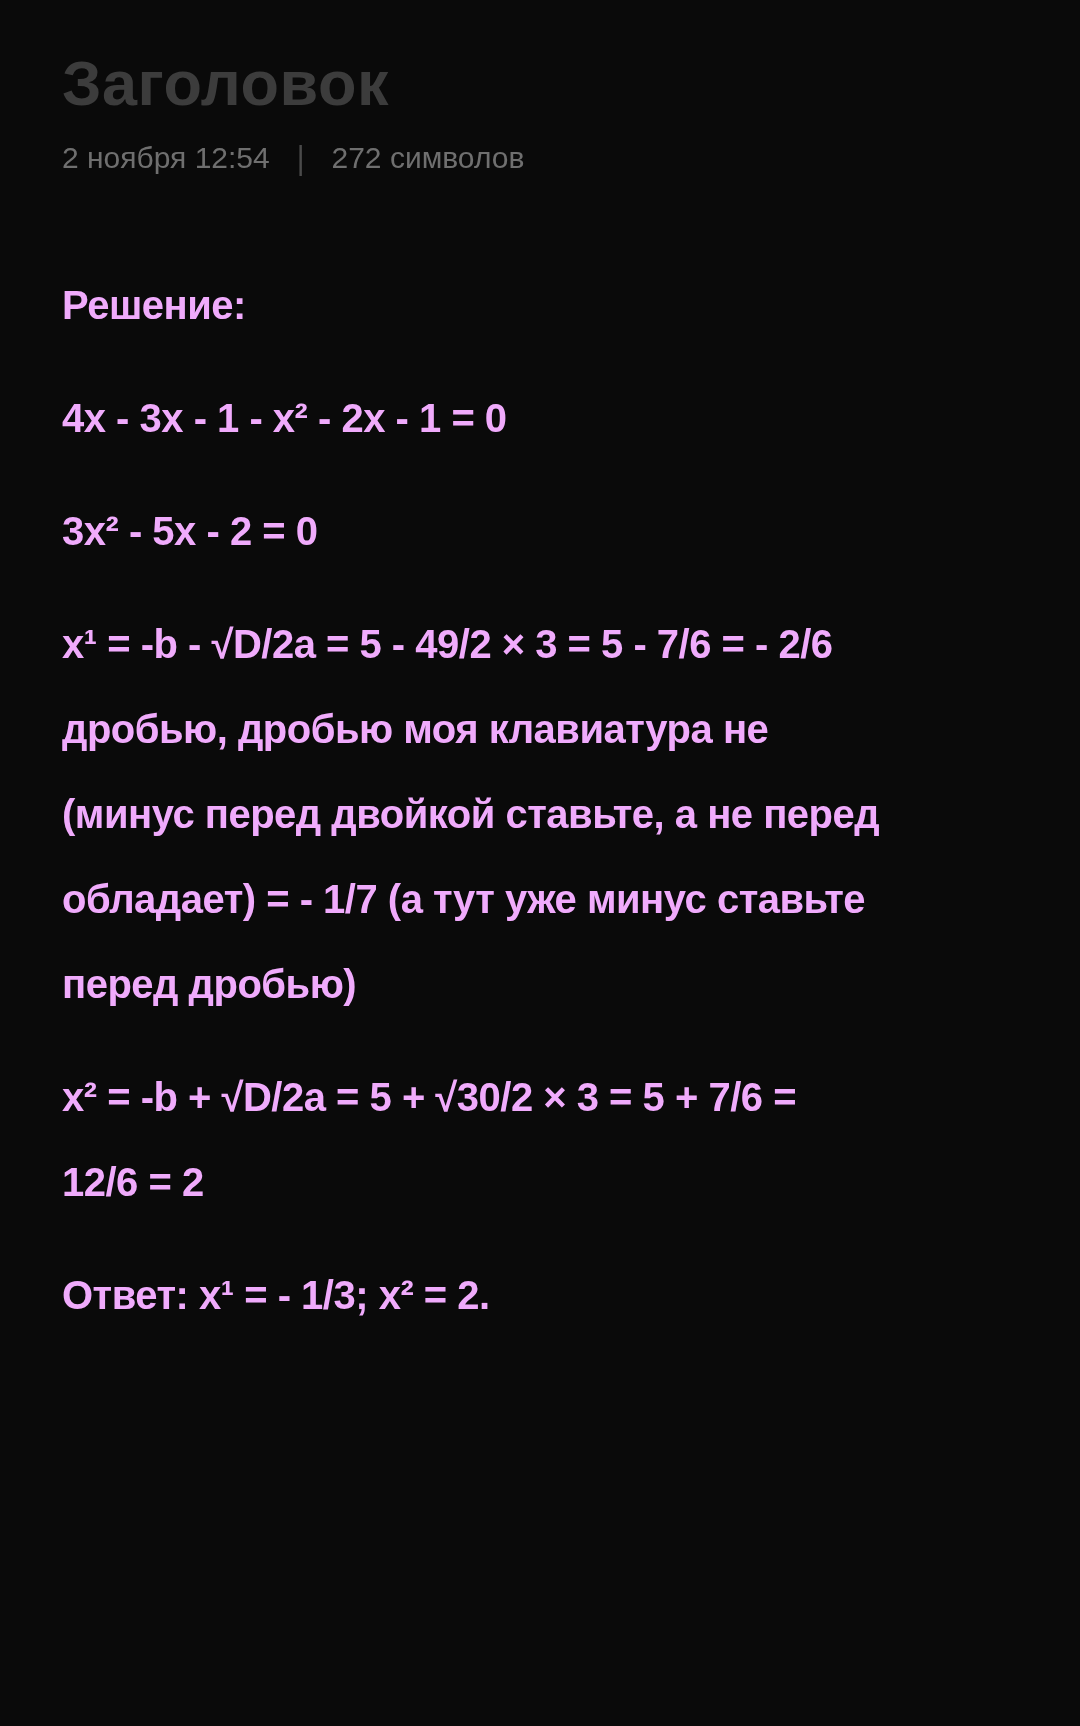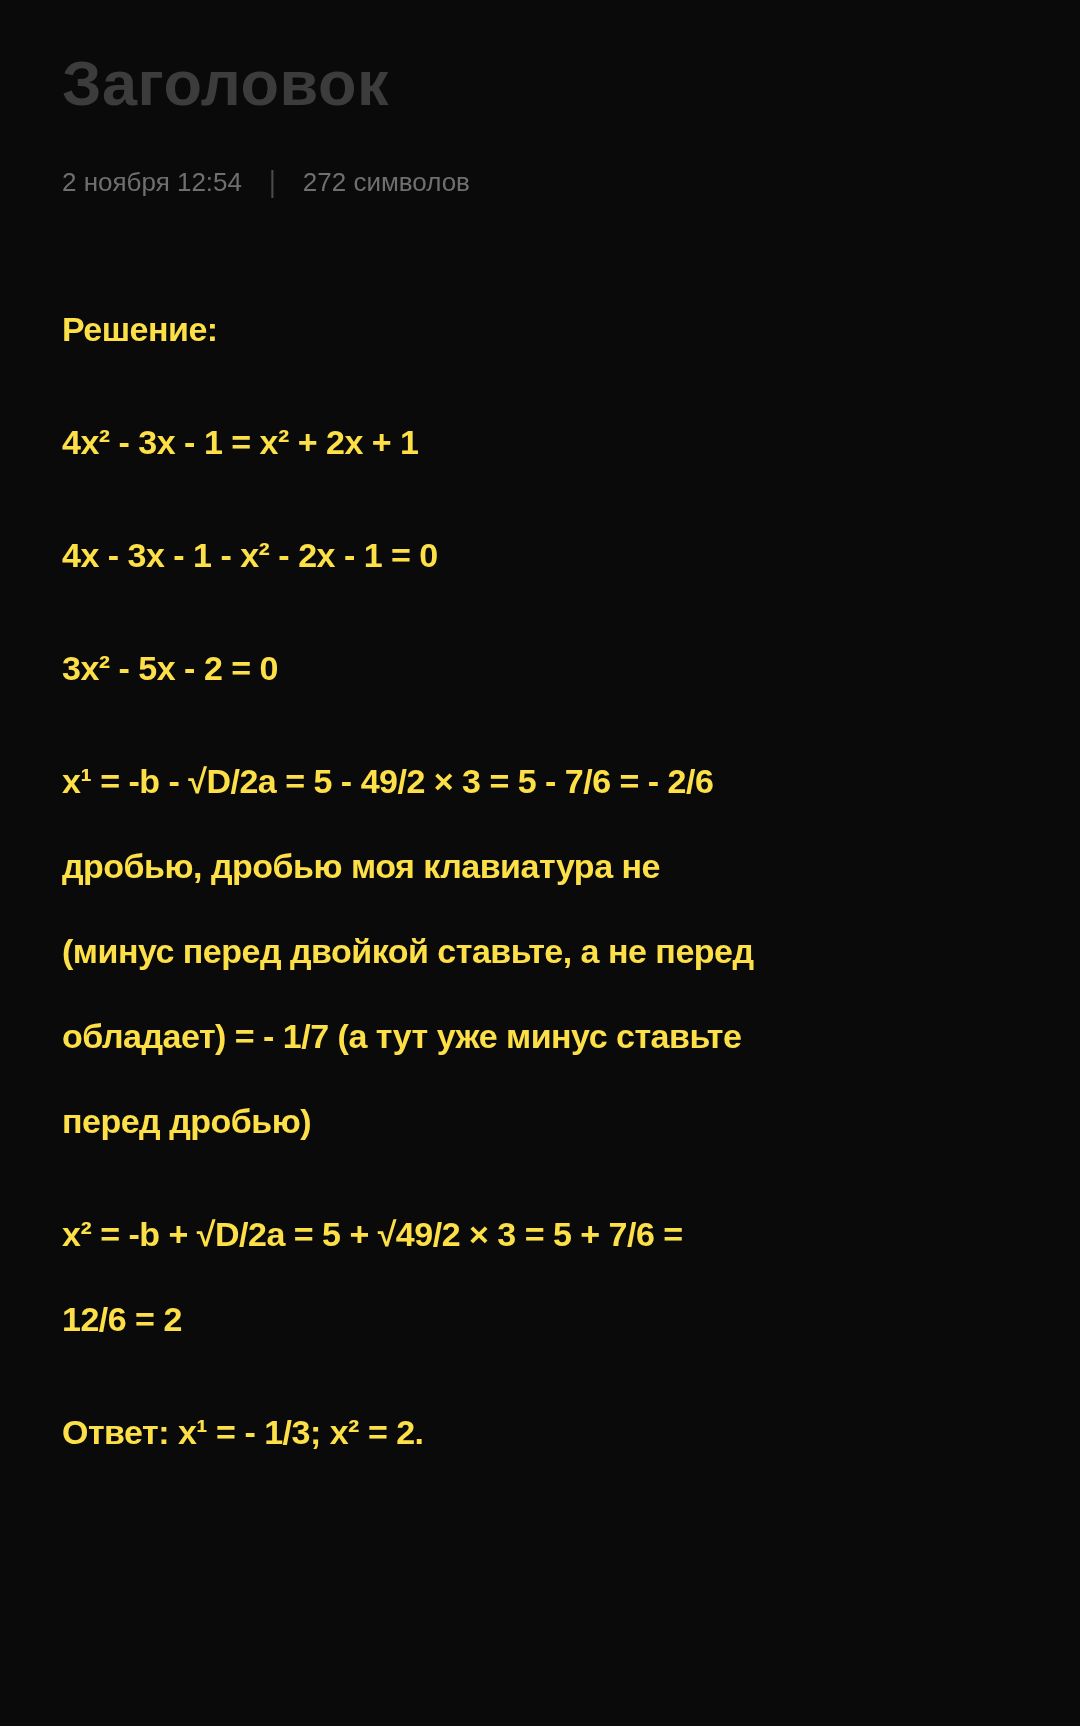--- a/index.html
+++ b/index.html
@@ -25,23 +25,23 @@
     font-size: 63px;
     line-height: 66px;
     font-weight: 700;
     color: #3c3c3c;
     letter-spacing: 0.5px;
     white-space: nowrap;
   }
   .meta {
     display: flex;
     align-items: center;
-    margin-top: 48px;
+    margin-top: 24px;
     height: 36px;
-    font-size: 26px;
+    font-size: 30px;
     line-height: 36px;
     font-weight: 400;
     color: #6f6f6f;
     white-space: nowrap;
     text-align: right;
   }
   .meta-divider {
     margin: 0 27px;
     color: #4a4a4a;
     font-weight: 300;
@@ -50,24 +50,24 @@
   .note-content {
     margin-top: 87px;
   }
   .para {
     margin: 0 0 28px 0;
   }
   .para:last-child {
     margin-bottom: 0;
   }
   .line {
-    font-size: 34px;
+    font-size: 40px;
     line-height: 85px;
     font-weight: 700;
-    color: #fde047;
+    color: #f0abfc;
     letter-spacing: -0.5px;
     white-space: nowrap;
   }
 </style>
 </head>
 <body>
 
 <div class="page">
 
   <div class="note-title">Заголовок</div>
@@ -77,43 +77,40 @@
     <span class="meta-divider">|</span>
     <span>272 символов</span>
   </div>
 
   <div class="note-content">
 
     <div class="para">
       <div class="line">Решение:</div>
     </div>
 
-    <div class="para">
-      <div class="line">4x² - 3x - 1 = x² + 2x + 1</div>
-    </div>
 
     <div class="para">
       <div class="line">4x - 3x - 1 - x² - 2x - 1 = 0</div>
     </div>
 
     <div class="para">
       <div class="line">3x² - 5x - 2 = 0</div>
     </div>
 
 
     <div class="para">
       <div class="line">x¹ = -b - √D/2a = 5 - 49/2 × 3 = 5 - 7/6 = - 2/6</div>
       <div class="line">дробью, дробью моя клавиатура не</div>
       <div class="line">(минус перед двойкой ставьте, а не перед</div>
       <div class="line">обладает) = - 1/7 (а тут уже минус ставьте</div>
       <div class="line">перед дробью)</div>
     </div>
 
     <div class="para">
-      <div class="line">x² = -b + √D/2a = 5 + √49/2 × 3 = 5 + 7/6 =</div>
+      <div class="line">x² = -b + √D/2a = 5 + √30/2 × 3 = 5 + 7/6 =</div>
       <div class="line">12/6 = 2</div>
     </div>
 
     <div class="para">
       <div class="line">Ответ: x¹ = - 1/3; x² = 2.</div>
     </div>
 
   </div>
 </div>
 

